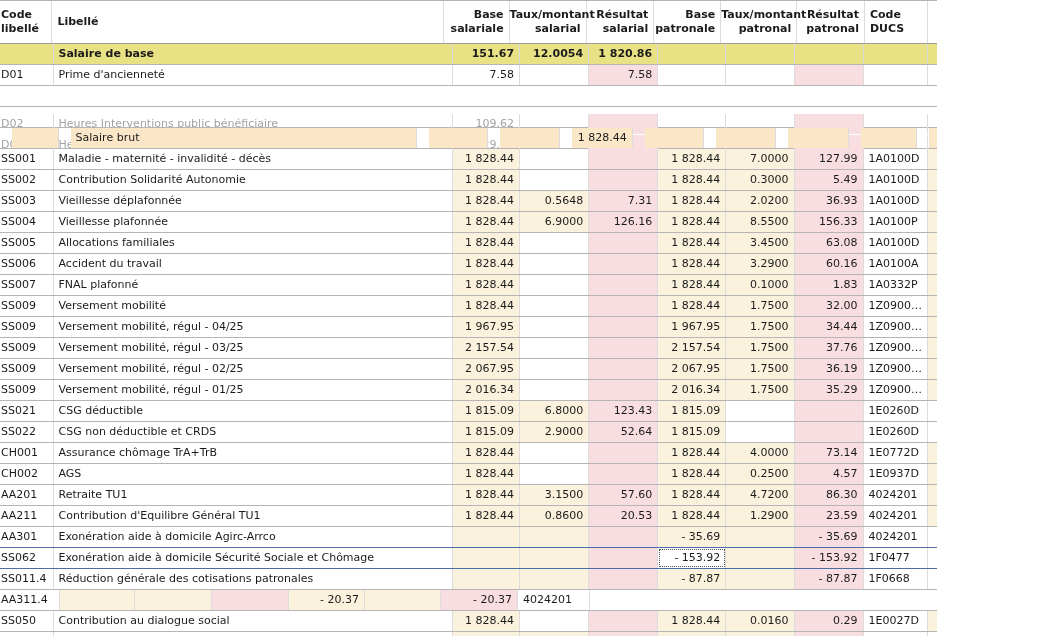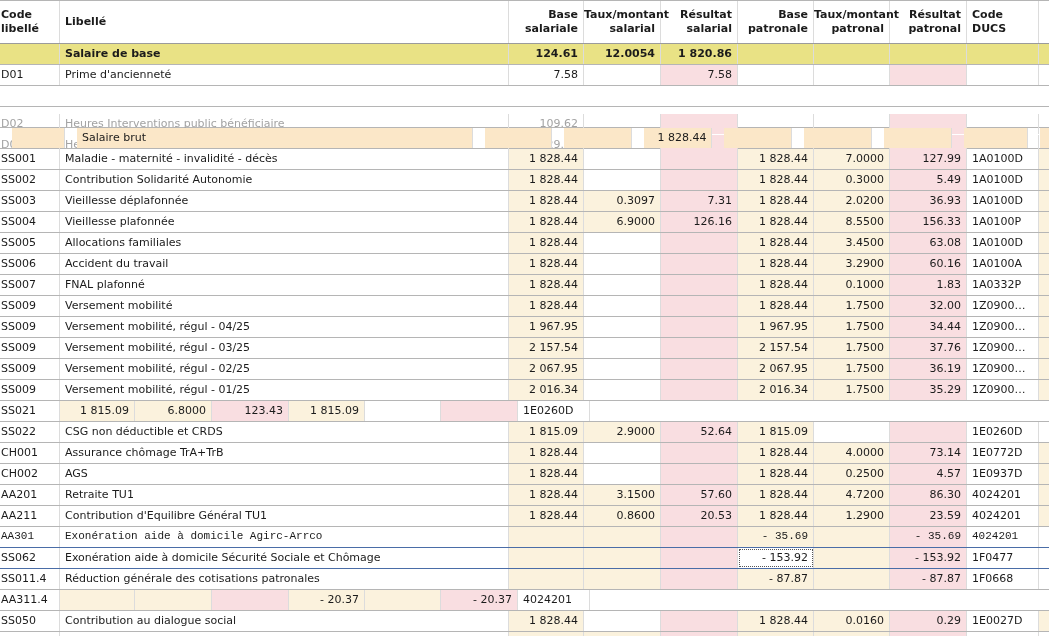--- a/index.html
+++ b/index.html
@@ -1,17 +1,17 @@
 <!DOCTYPE html>
 <html style="--row-highlight-yellow: #e9e285; --row-highlight-peach: #fbe7c8; --cell-cream: #fbf2dd; --cell-pink: #f9dee1; --selected-border: #4a6da7; --muted-text: #a3a3a3; --grid-line-h: #b5b5b5; --grid-line-v: #dcdcdc; --header-line: #9b9b9b; --text: #1b1b1b;"><head>
 <meta charset="utf-8">
 <style>
   html,body{margin:0;padding:0;background:#fff;}
   .grid{
-    width:1049px;height:636px;overflow:hidden;background:#fff;
+    width:937px;height:636px;overflow:hidden;background:#fff;
     font-family:"DejaVu Sans","Liberation Sans",sans-serif;
     font-size:11px;color:var(--text,#1b1b1b);position:relative;
   }
   .hrow{
     display:flex;height:44px;box-sizing:border-box;
     border-top:1px solid var(--grid-line-h,#b5b5b5);
     border-bottom:1px solid var(--header-line,#9b9b9b);
     background:#fff;
   }
   .hc{
@@ -41,21 +41,21 @@
   .c-tp{width:76px;}
   .c-rp{width:77px;}
   .c-ducs{width:72px;}
   .c-sliver{width:10px;border-right:none;}
   .bg-yellow{background:var(--row-highlight-yellow,#e9e285);font-weight:bold;}
   .bg-peach{background:var(--row-highlight-peach,#fbe7c8);margin-left:12px;}
   .bg-cream{background:var(--cell-cream,#fbf2dd);}
   .bg-pink{background:var(--cell-pink,#f9dee1);}
   .muted .cell{color:var(--muted-text,#a3a3a3);margin-top:28px;}
   .row.selected{border-bottom:1px solid var(--selected-border,#4a6da7);}
-  .row.before-selected{border-bottom-color:var(--selected-border,#4a6da7);font-family:Liberation Mono, monospace;}
+  .row.before-selected{border-bottom-color:var(--selected-border,#4a6da7);}
   .focus-cell{background:#fff !important;outline:1px dotted #555;outline-offset:-2px;}
   .row.partial{height:4px;border-bottom:none;overflow:hidden;}
   .row.partial .cell{height:4px;}
 </style>
 </head>
 <body>
 
 <div class="grid">
   <div class="hrow">
     <div class="hc c-code t-left">
@@ -92,21 +92,21 @@
     <div class="hc c-ducs t-left">
       <span>Code</span>
       <span>DUCS</span>
     </div>
     <div class="hc c-sliver"></div>
   </div>
   <div>
       <div class="row">
         <div class="cell c-code t-left bg-yellow"></div>
         <div class="cell c-lib t-left bg-yellow">Salaire de base</div>
-        <div class="cell c-bs t-right bg-yellow">124.61</div>
+        <div class="cell c-bs t-right bg-yellow">151.67</div>
         <div class="cell c-ts t-right bg-yellow">12.0054</div>
         <div class="cell c-rs t-right bg-yellow">1 820.86</div>
         <div class="cell c-bp t-right bg-yellow"></div>
         <div class="cell c-tp t-right bg-yellow"></div>
         <div class="cell c-rp t-right bg-yellow"></div>
         <div class="cell c-ducs t-left bg-yellow"></div>
         <div class="cell c-sliver bg-yellow"></div>
       </div>
       <div class="row">
         <div class="cell c-code t-left">D01</div>
@@ -177,21 +177,21 @@
         <div class="cell c-bp t-right bg-cream">1 828.44</div>
         <div class="cell c-tp t-right bg-cream">0.3000</div>
         <div class="cell c-rp t-right bg-pink">5.49</div>
         <div class="cell c-ducs t-left">1A0100D</div>
         <div class="cell c-sliver bg-cream"></div>
       </div>
       <div class="row">
         <div class="cell c-code t-left">SS003</div>
         <div class="cell c-lib t-left">Vieillesse déplafonnée</div>
         <div class="cell c-bs t-right bg-cream">1 828.44</div>
-        <div class="cell c-ts t-right bg-cream">0.3097</div>
+        <div class="cell c-ts t-right bg-cream">0.5648</div>
         <div class="cell c-rs t-right bg-pink">7.31</div>
         <div class="cell c-bp t-right bg-cream">1 828.44</div>
         <div class="cell c-tp t-right bg-cream">2.0200</div>
         <div class="cell c-rp t-right bg-pink">36.93</div>
         <div class="cell c-ducs t-left">1A0100D</div>
         <div class="cell c-sliver bg-cream"></div>
       </div>
       <div class="row">
         <div class="cell c-code t-left">SS004</div>
         <div class="cell c-lib t-left">Vieillesse plafonnée</div>
@@ -295,20 +295,21 @@
         <div class="cell c-ts t-right"></div>
         <div class="cell c-rs t-right bg-pink"></div>
         <div class="cell c-bp t-right bg-cream">2 016.34</div>
         <div class="cell c-tp t-right bg-cream">1.7500</div>
         <div class="cell c-rp t-right bg-pink">35.29</div>
         <div class="cell c-ducs t-left">1Z0900…</div>
         <div class="cell c-sliver bg-cream"></div>
       </div>
       <div class="row">
         <div class="cell c-code t-left">SS021</div>
+        <div class="cell c-lib t-left">CSG déductible</div>
         <div class="cell c-bs t-right bg-cream">1 815.09</div>
         <div class="cell c-ts t-right bg-cream">6.8000</div>
         <div class="cell c-rs t-right bg-pink">123.43</div>
         <div class="cell c-bp t-right bg-cream">1 815.09</div>
         <div class="cell c-tp t-right"></div>
         <div class="cell c-rp t-right bg-pink"></div>
         <div class="cell c-ducs t-left">1E0260D</div>
         <div class="cell c-sliver"></div>
       </div>
       <div class="row">

